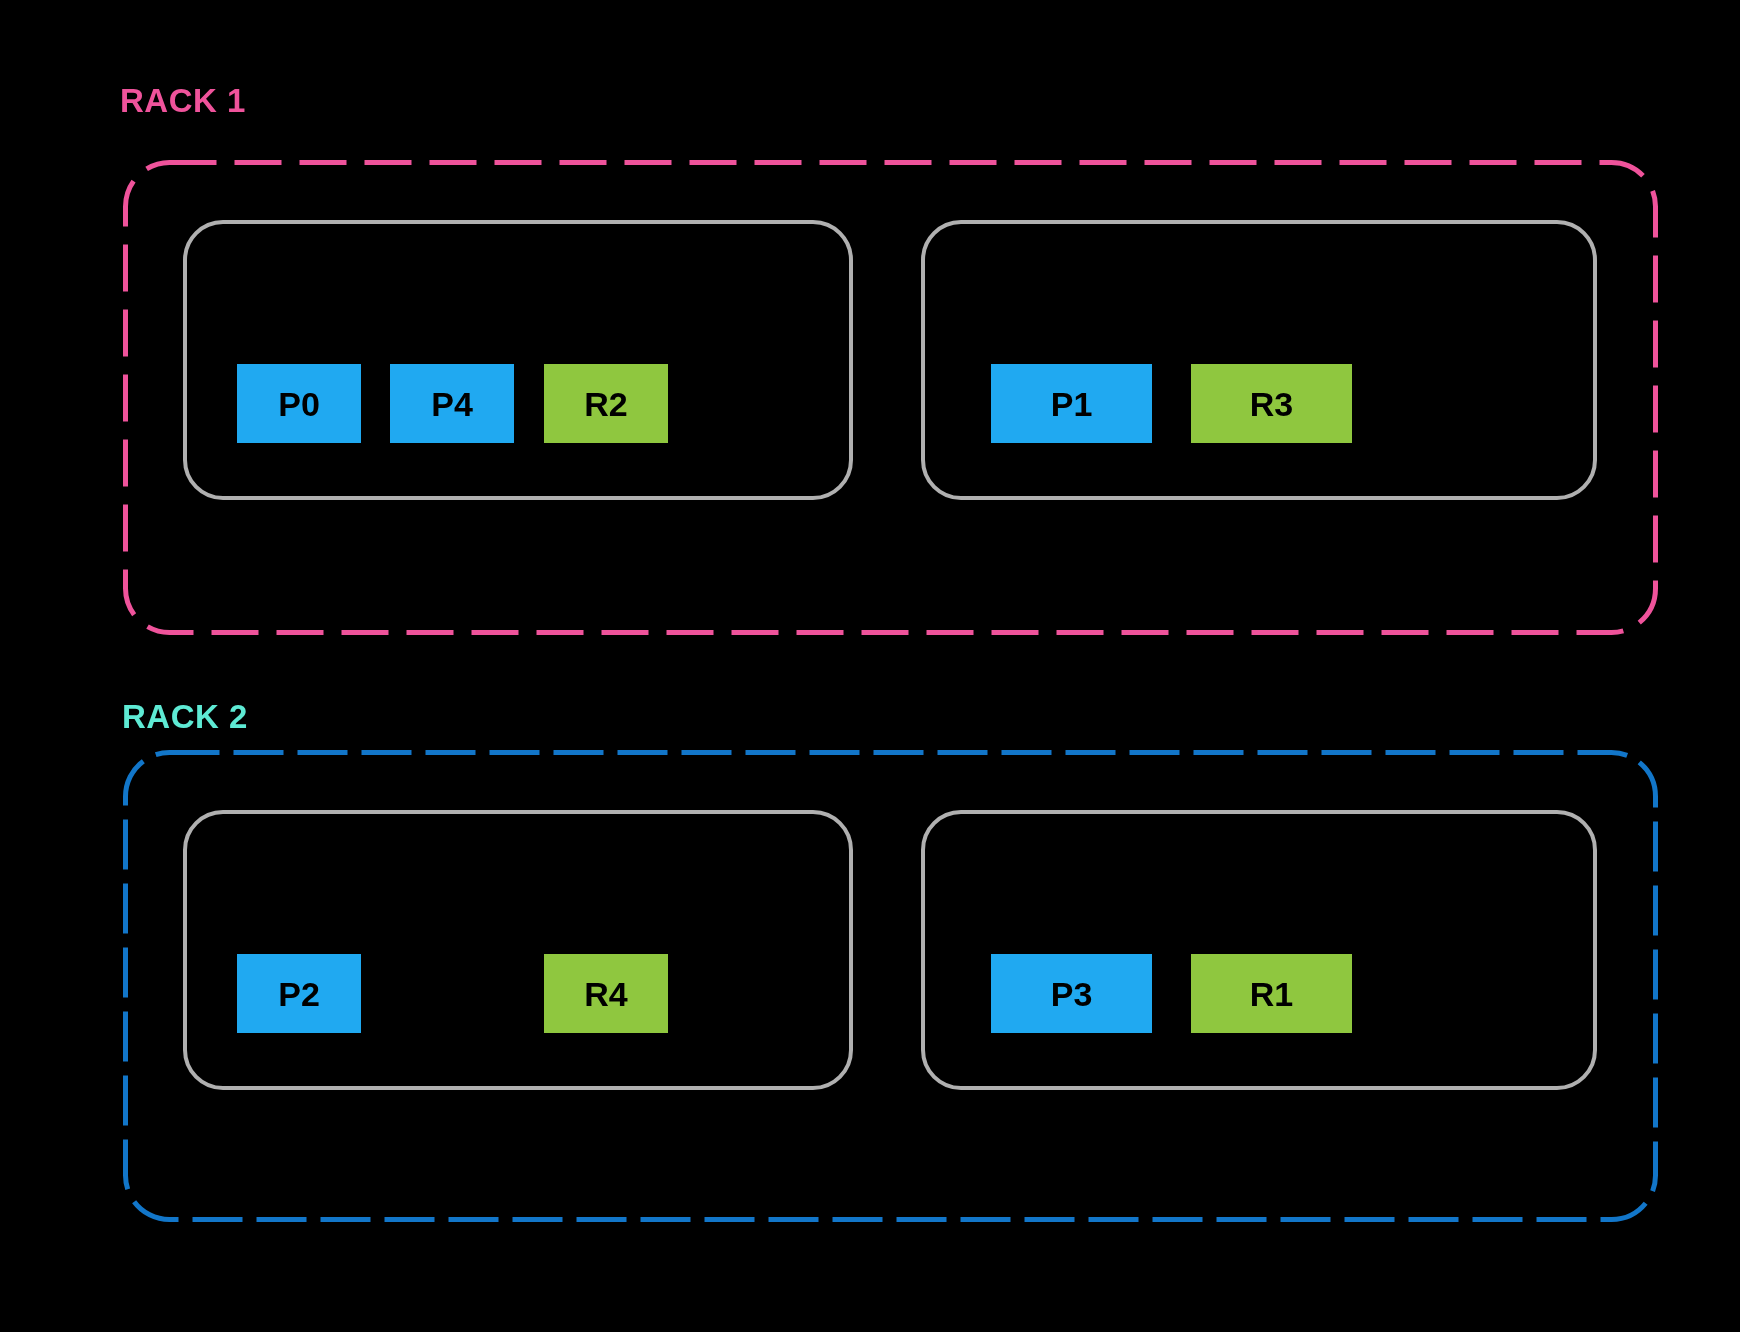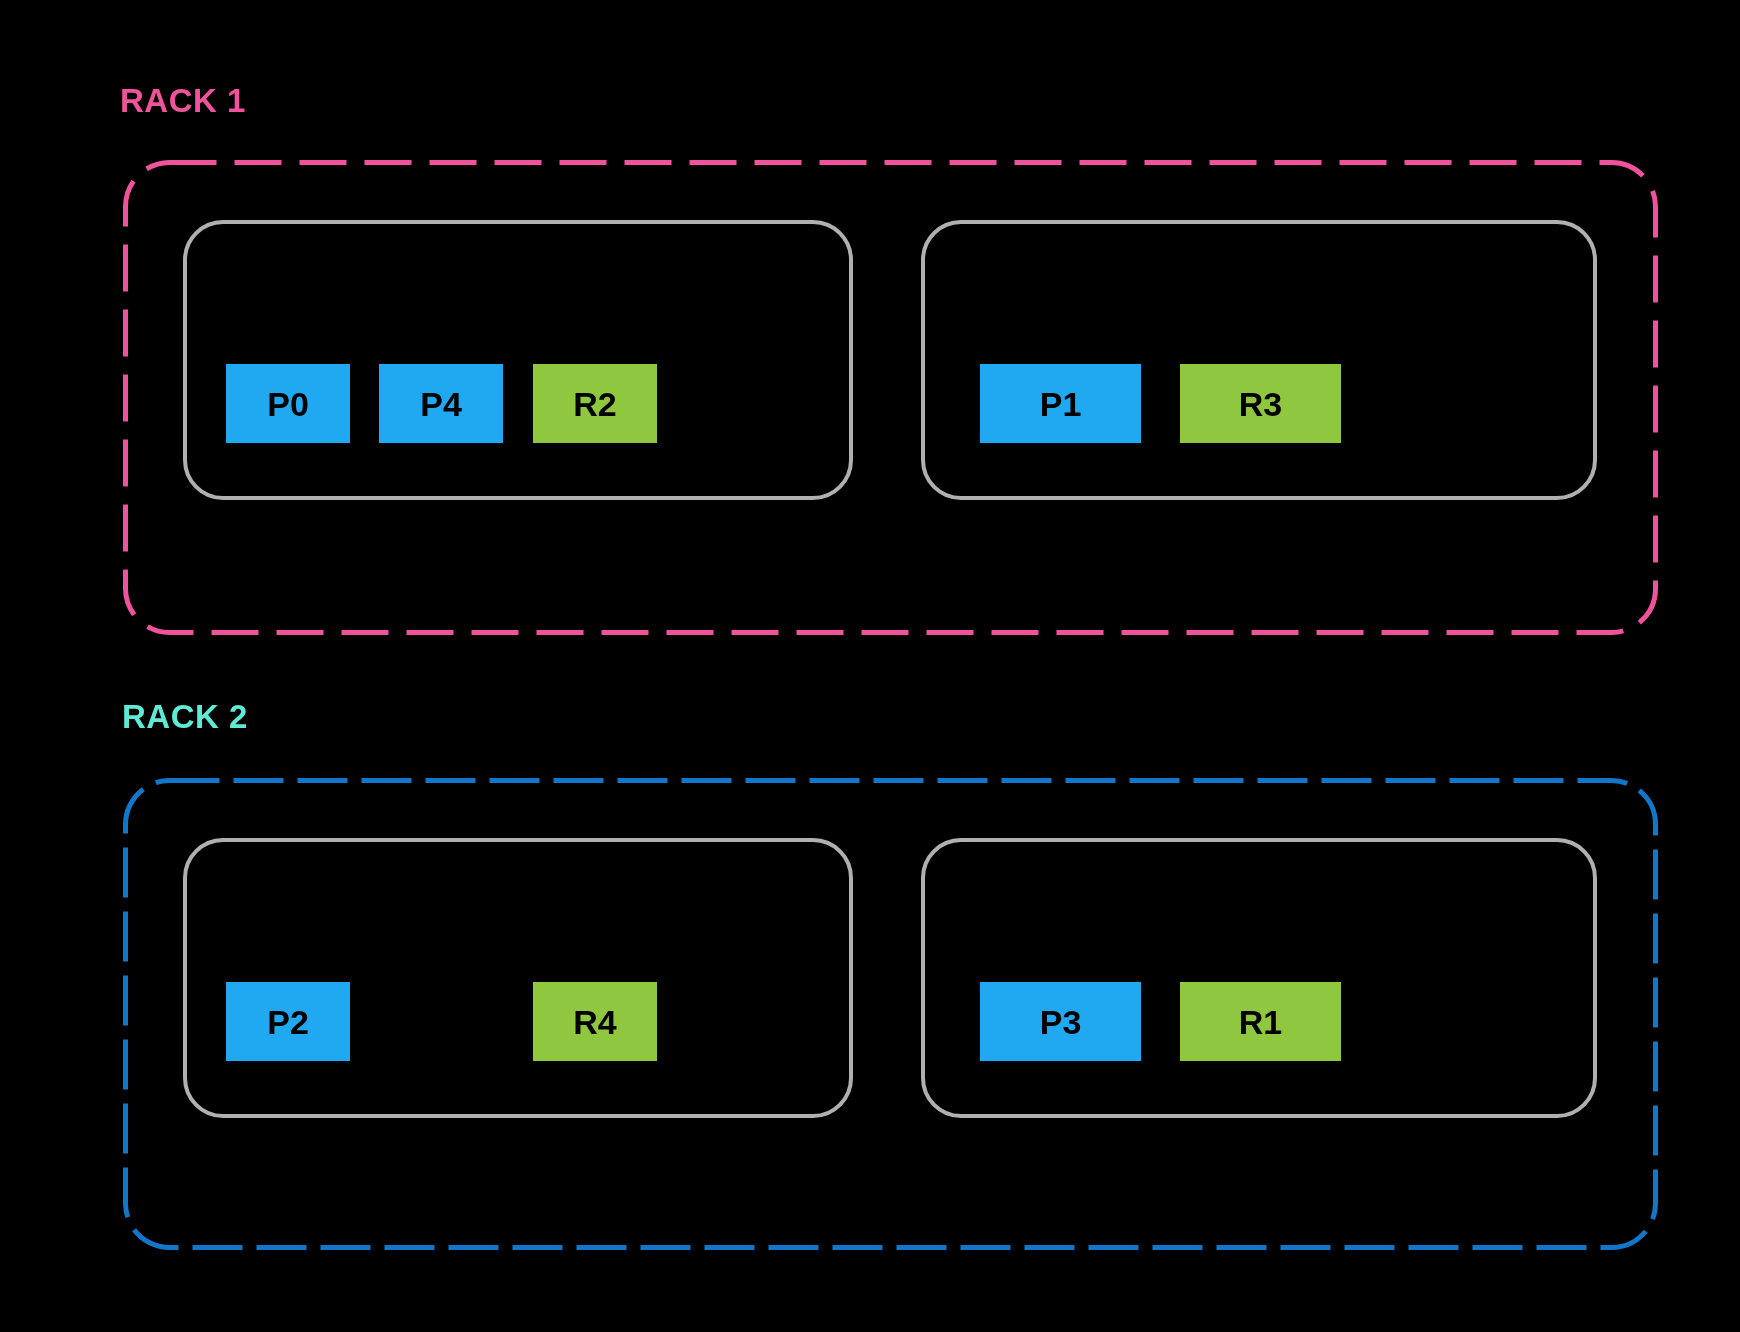--- a/index.html
+++ b/index.html
@@ -27,21 +27,21 @@
   .rack1-label { left: 120px; top: 84px;  color: #EF539B; }
   .rack2-label { left: 122px; top: 700px; color: #5eead4; }
 
   
   .rack-area {
     position: absolute;
     left: 123px;
     width: 1535px;
   }
   .rack1-area { top: 160px; height: 475px; }
-  .rack2-area { top: 778px; height: 472px; text-align: center; }
+  .rack2-area { top: 750px; height: 472px; text-align: center; }
 
   .rack-border {
     position: absolute;
     left: 0; top: 0;
     width: 100%; height: 100%;
     display: block;
   }
   .rack-border rect {
     fill: none;
     stroke-width: 5px;
@@ -66,20 +66,21 @@
   .chip {
     position: absolute;
     top: 140px;
     height: 79px;
     display: flex;
     align-items: center;
     justify-content: center;
     color: #000000;
     font-weight: 700;
     line-height: 1;
+    margin-left: 11px;
   }
   .chip-sm { width: 124px; font-size: 34px; }
   .chip-lg { width: 161px; font-size: 34px; }
 
   .node-a .pos-0 { left: 39px; }
   .node-a .pos-1 { left: 192px; }
   .node-a .pos-2 { left: 346px; }
   .node-b .pos-0 { left: 55px; }
   .node-b .pos-1 { left: 255px; }
 

